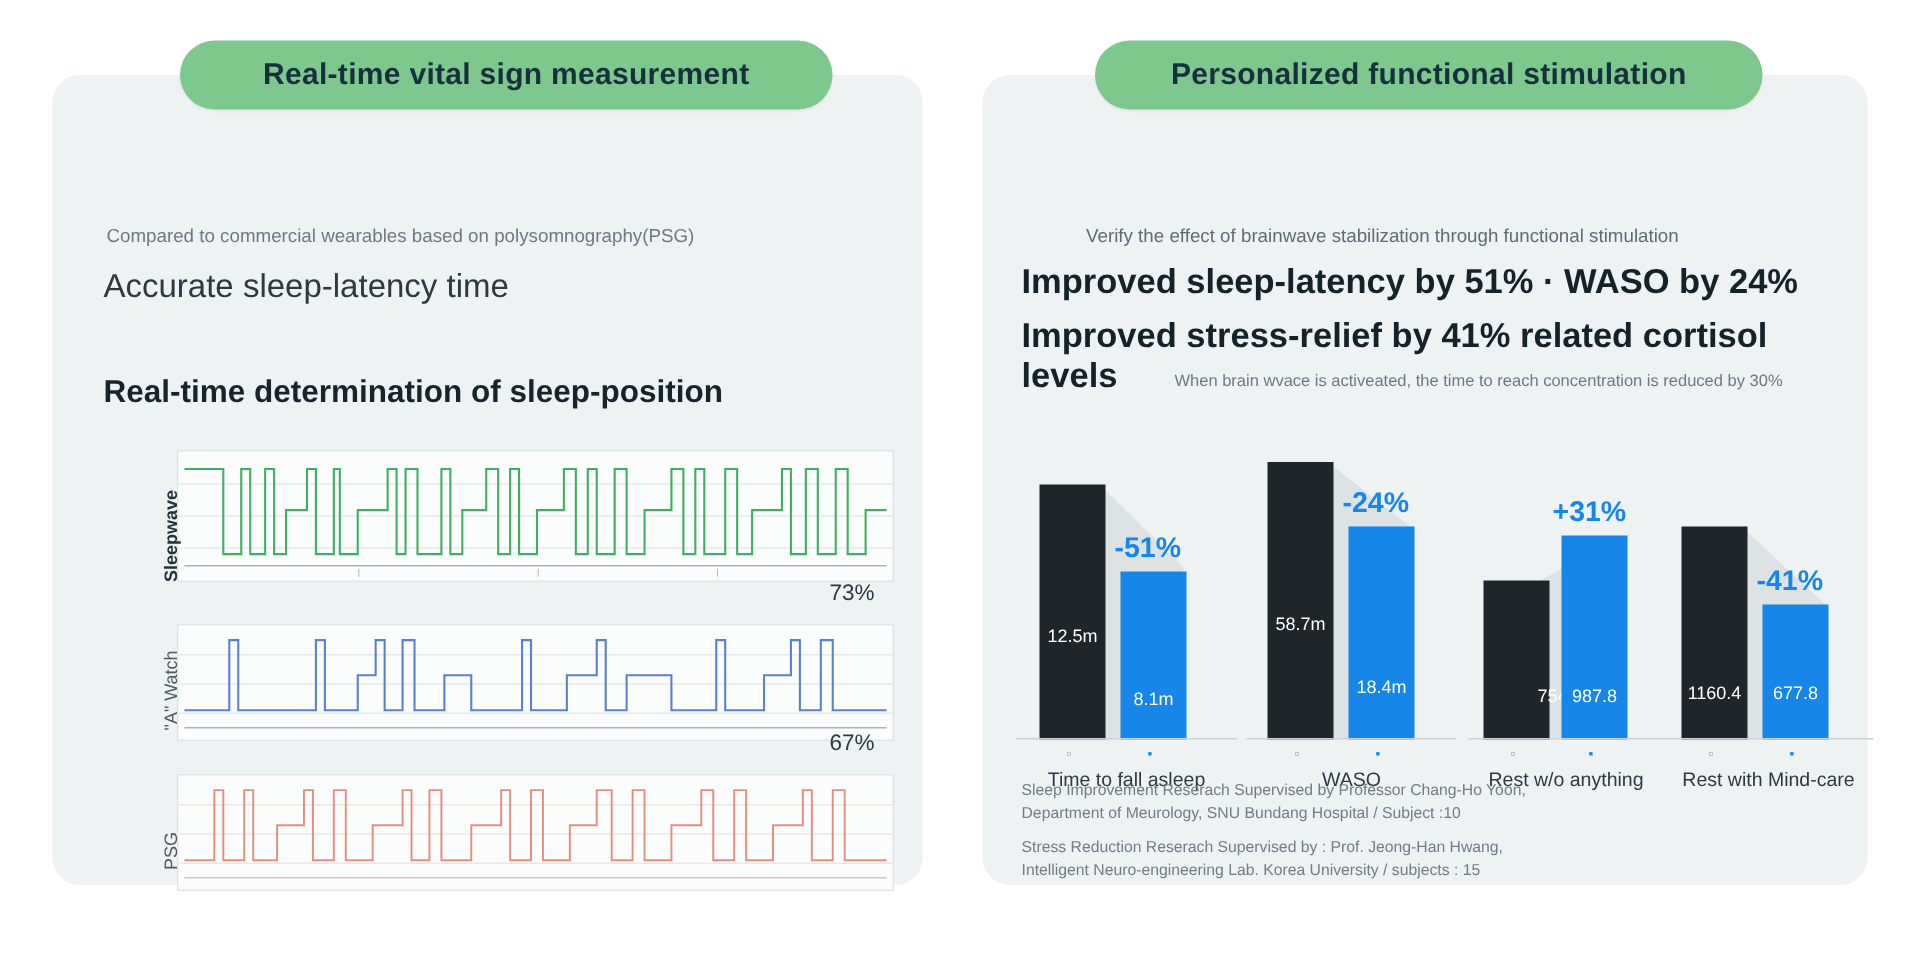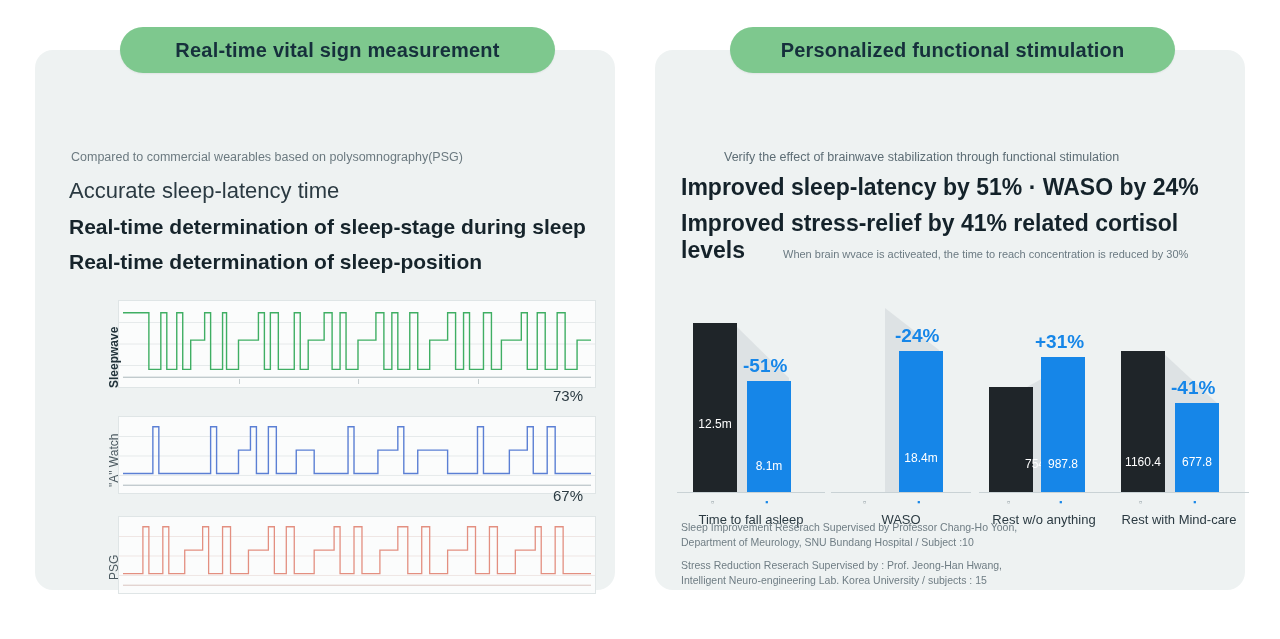--- a/index.html
+++ b/index.html
@@ -115,21 +115,20 @@
 </head>
 <body>
 
 <div class="stage">
 
   <div class="panel" id="panel-left">
     <div class="pill" id="pill-left">Real-time vital sign measurement</div>
 
     <div class="sub-note" id="left-note">Compared to commercial wearables based on polysomnography(PSG)</div>
     <div class="head-line" id="left-h1">Accurate sleep-latency time</div>
-    <div class="head-line" id="left-h2">Real-time determination of sleep-stage during sleep</div>
     <div class="head-line" id="left-h3">Real-time determination of sleep-position</div>
 
     <div class="hypno" id="hypno1">
       <svg class="tracks" viewBox="0 0 478 88" preserveAspectRatio="none">
         <rect x="0" y="0" width="478" height="88" fill="#fbfcfc"></rect>
         <line x1="0" y1="22" x2="478" y2="22" stroke="#e6eaeb" stroke-width="1"></line>
         <line x1="0" y1="44" x2="478" y2="44" stroke="#e6eaeb" stroke-width="1"></line>
         <line x1="0" y1="66" x2="478" y2="66" stroke="#e6eaeb" stroke-width="1"></line>
         <g stroke="#3fae63" stroke-width="1.4">
           <path d="M4 12 H30 V70 H42 V12 H48 V70 H58 V12 H64 V70 H72 V40 H86 V12 H92 V70 H104 V12 H108 V70 H120 V40 H140 V12 H146 V70 H152 V12 H160 V70 H176 V12 H182 V70 H190 V40 H206 V12 H214 V70 H222 V12 H228 V70 H240 V40 H258 V12 H266 V70 H274 V12 H280 V70 H292 V12 H300 V70 H312 V40 H330 V12 H338 V70 H346 V12 H352 V70 H366 V12 H374 V70 H384 V40 H404 V12 H410 V70 H420 V12 H428 V70 H440 V12 H448 V70 H460 V40 H474" fill="none"></path>
@@ -201,20 +200,23 @@
         <div class="axis" style="bottom:0;height:1px;background:#c9d2d5;width:148px;"></div>
         <div class="tick" style="left:34px;bottom:-14px;">▫</div>
         <div class="tick" style="left:88px;bottom:-14px;color:#1686e8;">▪</div>
         <div class="grp-label" style="bottom:-34px;">Time to fall asleep</div>
       </div>
 
       <div class="grp" style="left:158px;width:140px;height:215px;">
         <svg class="wedge" style="left:54px;bottom:0;width:54px;height:185px;" viewBox="0 0 54 185" preserveAspectRatio="none">
           <polygon points="0,0 54,42 54,185 0,185" fill="#cfd6d8" opacity="0.55"></polygon>
         </svg>
+        <div class="bar dark" style="left:14px;width:44px;height:185px;">
+          <div class="bar-val" style="bottom:70px;">58.7m</div>
+        </div>
         <div class="bar blue" style="left:68px;width:44px;height:142px;">
           <div class="bar-val" style="bottom:28px;">18.4m</div>
         </div>
         <div class="delta" style="left:64px;bottom:146px;">-24%</div>
         <div class="axis" style="bottom:0;height:1px;background:#c9d2d5;width:140px;"></div>
         <div class="tick" style="left:32px;bottom:-14px;">▫</div>
         <div class="tick" style="left:86px;bottom:-14px;color:#1686e8;">▪</div>
         <div class="grp-label" style="bottom:-34px;">WASO</div>
       </div>
 

